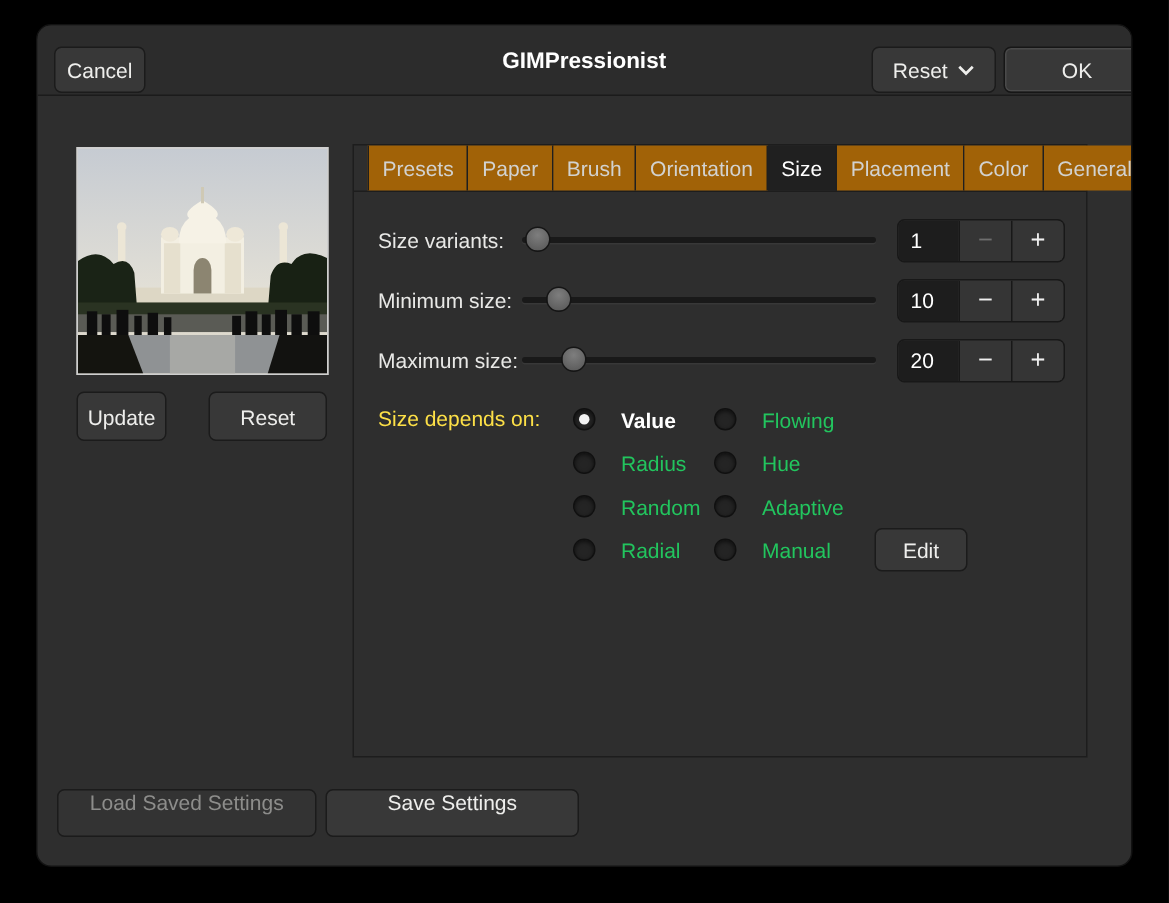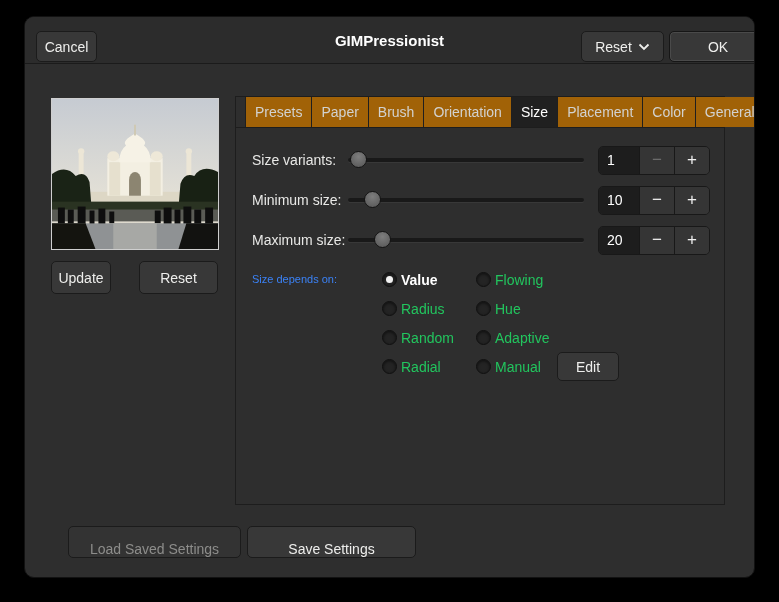--- a/index.html
+++ b/index.html
@@ -52,39 +52,39 @@
           border-radius:5px; overflow:hidden; }
   .spin .val { width:40px; background:#1d1d1d; color:#ffffff; font-size:14px;
                display:flex; align-items:center; padding-left:8px; }
   .spin .sbtn { width:35px; background:#353535; border-left:1px solid #181818;
                 color:#efefef; font-size:17px; display:flex; align-items:center;
                 justify-content:center; }
   .spin .sbtn.dim { color:#6e6e6e; }
 
   
   .depends { position:absolute; left:16px; top:168px; display:flex; }
-  .depends .dlbl { width:130px; line-height:29px; color:#3b82f6; font-size:11px; }
+  .depends .dlbl { width:130px; line-height:29px; color:#fde047; font-size:14px; }
   .radiogrid { display:grid; grid-template-columns:94px auto; grid-auto-rows:29px;
                align-items:center; }
-  .ritem { display:flex; align-items:center; gap:4px; }
+  .ritem { display:flex; align-items:center; gap:17px; }
   .radio { width:15px; height:15px; border-radius:50%; background:#242424;
            border:1px solid #101010; box-shadow:inset 0 1px 3px rgba(0,0,0,.6);
            flex:0 0 auto; }
   .radio.checked::after { content:""; display:block; width:7px; height:7px;
            border-radius:50%; background:#f2f2f2; margin:3px 0 0 3px; }
   .rlabel { color:#22c55e; font-size:14px; }
   .rlabel.bold { font-weight:bold; color:#ffffff; }
   .editbtn { height:29px; padding:0 18px; margin-left:12px; background:#383838;
              border:1px solid #1b1b1b; border-radius:5px; color:#eeeeec;
              font-size:14px; display:flex; align-items:center; }
 
   
   .footbtn { position:absolute; top:509px; height:32px; background:#383838;
              border:1px solid #1b1b1b; border-radius:5px; color:#eeeeec;
-             font-size:14px; display:flex; align-items:flex-end; justify-content:center;margin-left:30px; }
+             font-size:14px; display:flex; align-items:flex-start; justify-content:center; }
 </style>
 </head>
 <body>
 
 <div class="dialog">
 
   <div class="headerbar">
     <div class="title">GIMPressionist</div>
     <div class="btn" style="left:11px; top:14px; width:61px; height:31px;">
       <span>Cancel</span>

